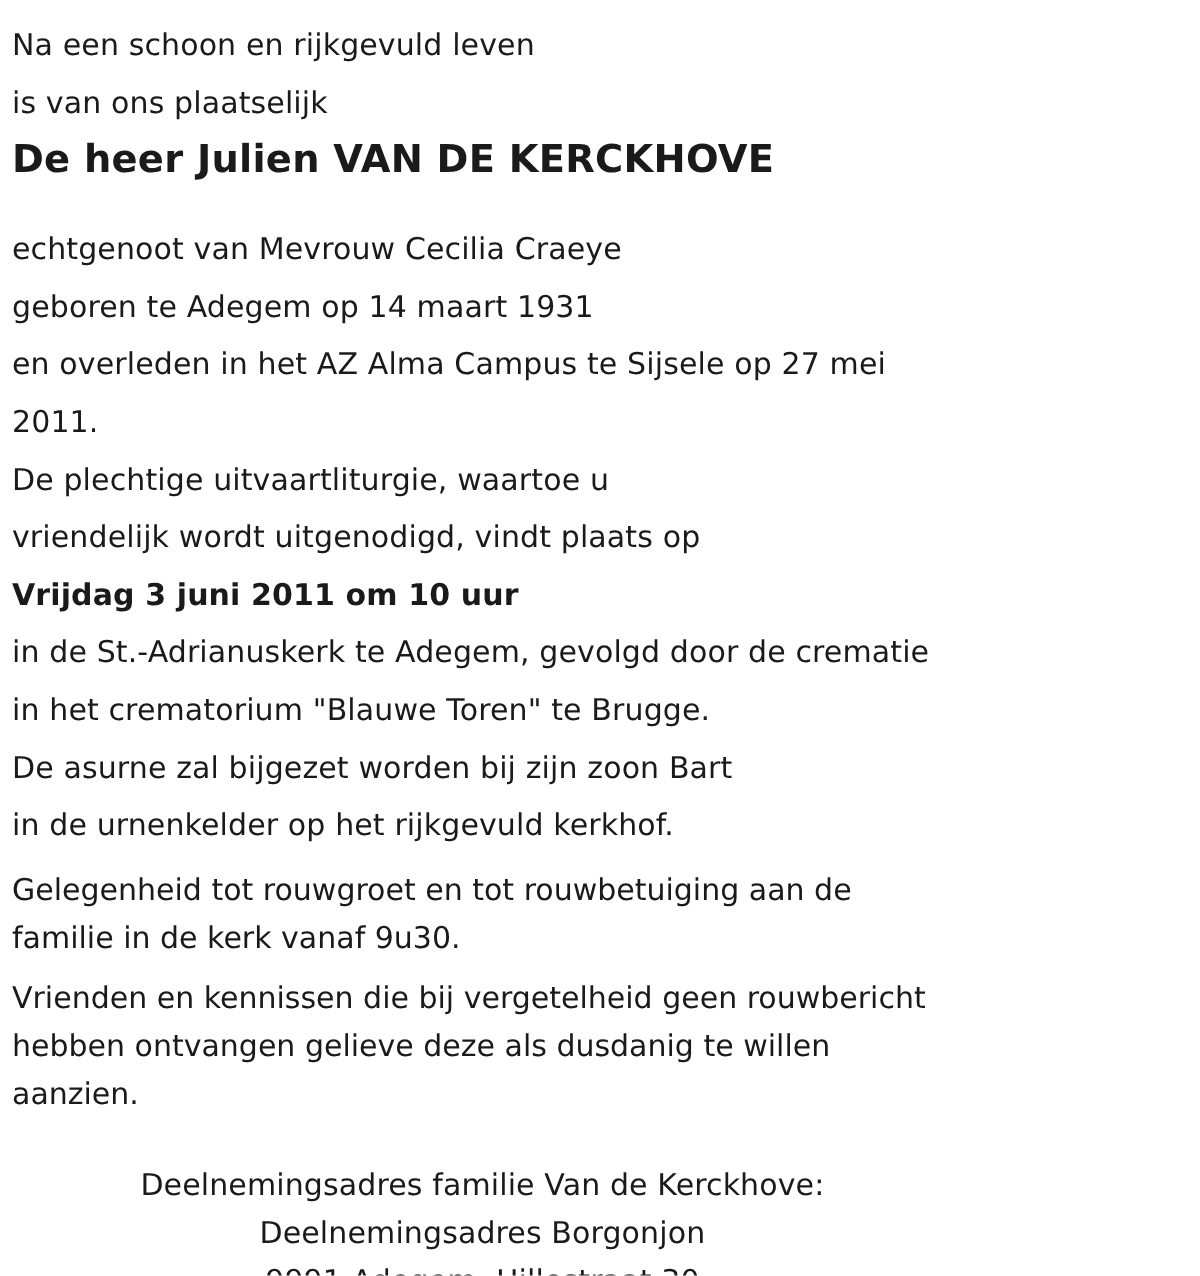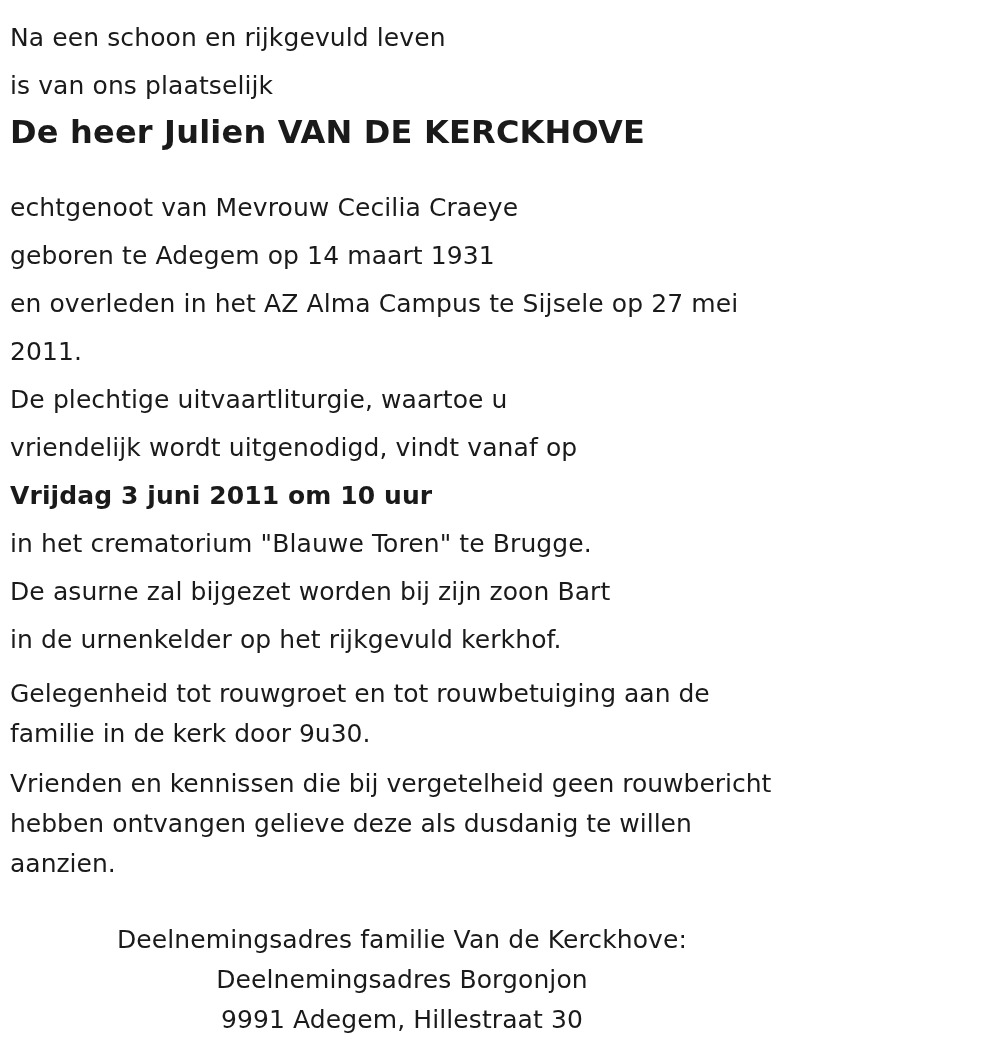--- a/index.html
+++ b/index.html
@@ -63,32 +63,33 @@
   <div class="name">De heer Julien VAN DE KERCKHOVE</div>
 
   <div>
     <div class="line">echtgenoot van Mevrouw Cecilia Craeye</div>
     <div class="line">geboren te Adegem op 14 maart 1931</div>
     <div class="line">en overleden in het AZ Alma Campus te Sijsele op 27 mei 2011.</div>
   </div>
 
   <div>
     <div class="line">De plechtige uitvaartliturgie, waartoe u</div>
-    <div class="line">vriendelijk wordt uitgenodigd, vindt vanaf op</div>
+    <div class="line">vriendelijk wordt uitgenodigd, vindt plaats op</div>
   </div>
 
   <div class="line strong">Vrijdag 3 juni 2011 om 10 uur</div>
 
   <div>
+    <div class="line">in de St.-Adrianuskerk te Adegem, gevolgd door de crematie</div>
     <div class="line">in het crematorium "Blauwe Toren" te Brugge.</div>
     <div class="line">De asurne zal bijgezet worden bij zijn zoon Bart</div>
     <div class="line">in de urnenkelder op het rijkgevuld kerkhof.</div>
   </div>
 
-  <div class="block-para">Gelegenheid tot rouwgroet en tot rouwbetuiging aan de familie in de kerk door 9u30.</div>
+  <div class="block-para">Gelegenheid tot rouwgroet en tot rouwbetuiging aan de familie in de kerk vanaf 9u30.</div>
 
   <div class="block-para">Vrienden en kennissen die bij vergetelheid geen rouwbericht hebben ontvangen gelieve deze als dusdanig te willen aanzien.</div>
 
   <div class="gap-lg"></div>
 
   <div class="addr">
     <div class="line">Deelnemingsadres familie Van de Kerckhove:</div>
     <div class="line">Deelnemingsadres Borgonjon</div>
     <div class="line">9991 Adegem, Hillestraat 30</div>
   </div>

